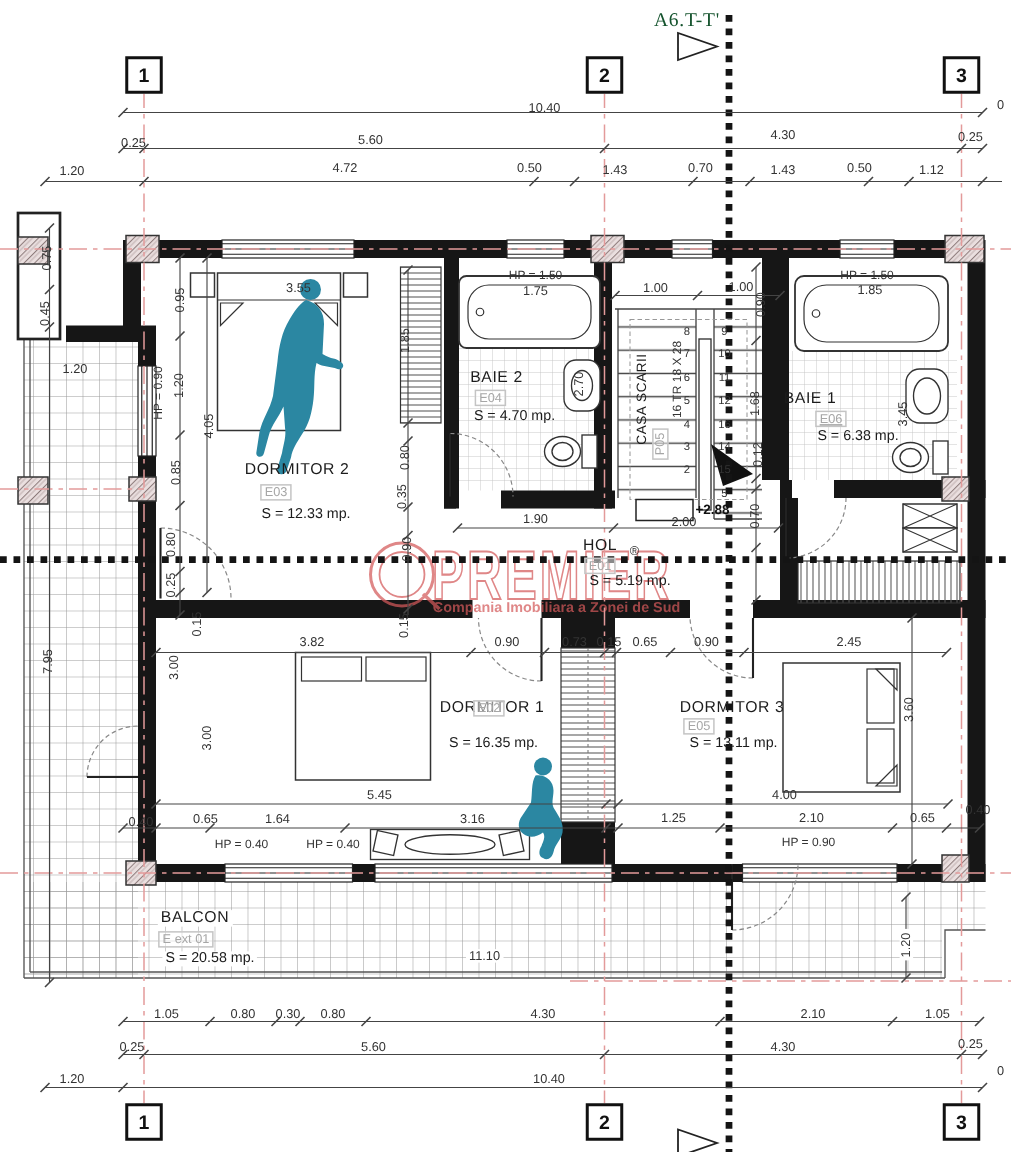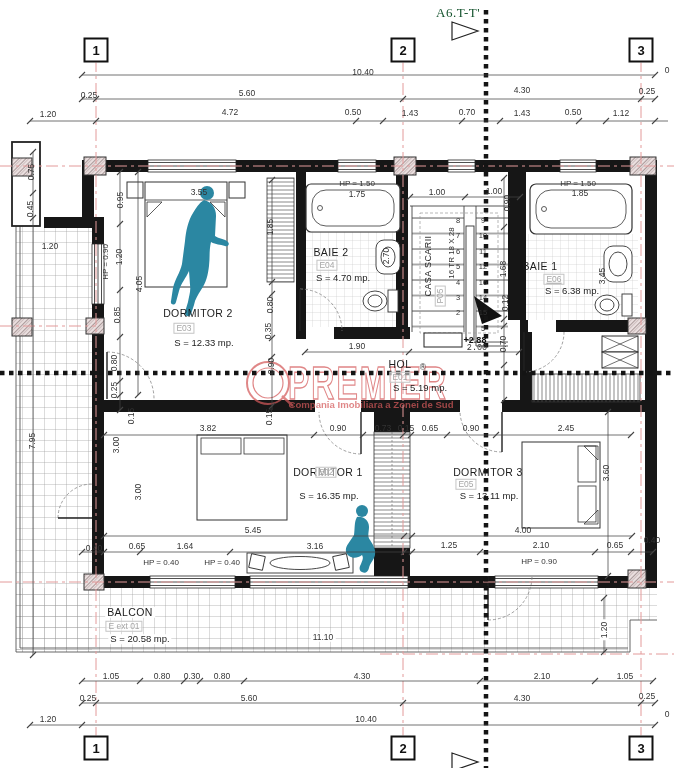--- a/index.html
+++ b/index.html
@@ -389,21 +389,21 @@
       <div class="lbl dim" style="left: 357px; top: 346px; transform: translate(-50%, -50%);">1.90</div>
       <div class="lbl dim" style="left: 437px; top: 192px; transform: translate(-50%, -50%);">1.00</div>
       <div class="lbl dim" style="left: 494px; top: 191px; transform: translate(-50%, -50%);">1.00</div>
       <div class="lbl dim" style="left: 507px; top: 203px; transform: translate(-50%, -50%) rotate(-90deg);">0.90</div>
       <div class="lbl room" style="left: 428px; top: 266px; font-size: 9px; transform: translate(-50%, -50%) rotate(-90deg);">CASA SCARII</div>
       <div class="lbl code" style="left: 440px; top: 296px; transform: translate(-50%, -50%) rotate(-90deg);">P05</div>
       <div class="lbl dim" style="left: 452px; top: 253px; font-size: 8px; transform: translate(-50%, -50%) rotate(-90deg);">16 TR 18 X 28</div>
       <div class="lbl dim" style="left: 503px; top: 269px; transform: translate(-50%, -50%) rotate(-90deg);">1.68</div>
       <div class="lbl dim" style="left: 505px; top: 303px; transform: translate(-50%, -50%) rotate(-90deg);">0.12</div>
       <div class="lbl dim" style="left: 503px; top: 344px; transform: translate(-50%, -50%) rotate(-90deg);">0.70</div>
-      <div class="lbl dim" style="left: 477px; top: 348px; transform: translate(-50%, -50%); font-family: Liberation Mono, monospace;">2.00</div>
+      <div class="lbl dim" style="left: 456px; top: 348px; transform: translate(-50%, -50%);">2.00</div>
       <div class="lbl level" style="left: 443px; top: 340px; transform: translate(-50%, -50%); margin-left: 32px;">+2.88</div>
       <div class="lbl hp" style="left: 578px; top: 184px; transform: translate(-50%, -50%);">HP = 1.50</div>
       <div class="lbl dim" style="left: 580px; top: 193px; transform: translate(-50%, -50%);">1.85</div>
       <div class="lbl room" style="left: 540px; top: 266px; transform: translate(-50%, -50%);">BAIE 1</div>
       <div class="lbl code" style="left: 554px; top: 279px; transform: translate(-50%, -50%); text-decoration: underline;">E06</div>
       <div class="lbl area" style="left: 572px; top: 291px; transform: translate(-50%, -50%);">S = 6.38 mp.</div>
       <div class="lbl dim" style="left: 602px; top: 276px; transform: translate(-50%, -50%) rotate(-90deg);">3.45</div>
       <div class="lbl room" style="left: 400px; top: 364px; transform: translate(-50%, -50%);">HOL</div>
       <div class="lbl dim" style="left: 423px; top: 367px; transform: translate(-50%, -50%);">®</div>
       <div class="lbl code" style="left: 400px; top: 377px; transform: translate(-50%, -50%);">E01</div>

